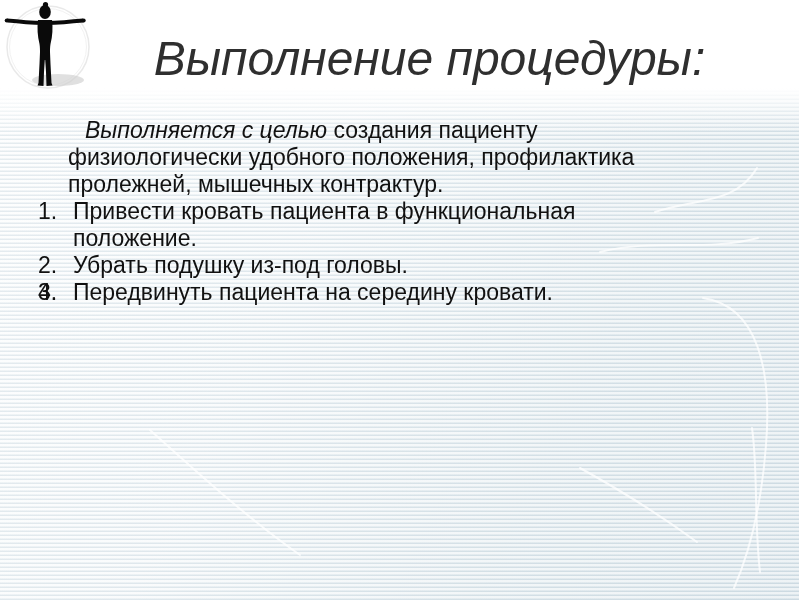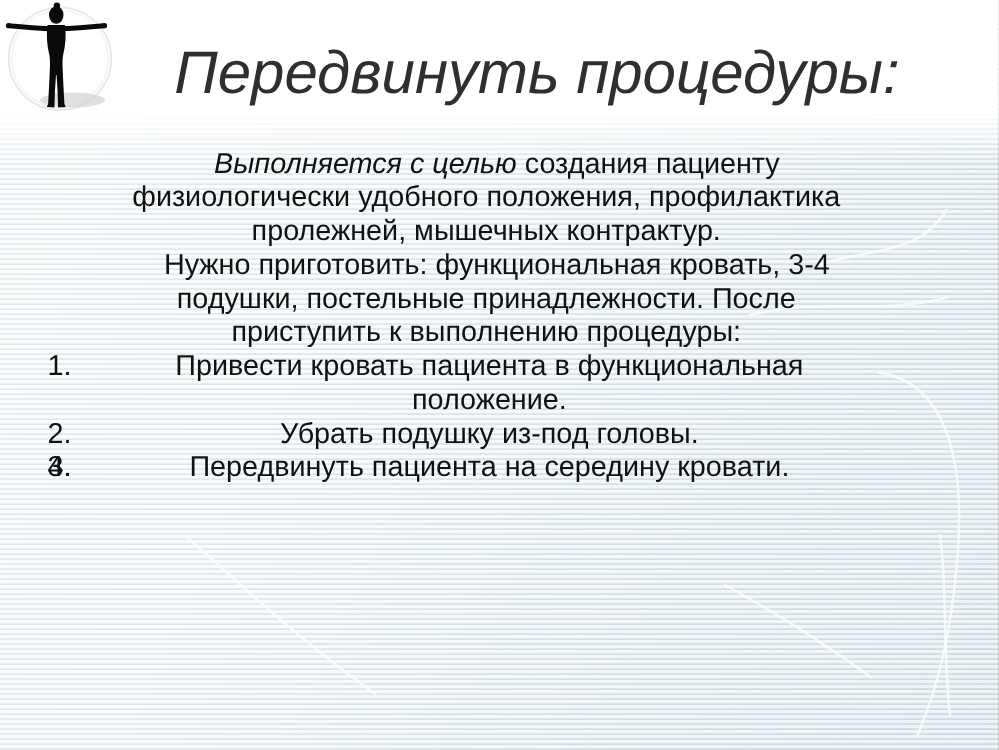--- a/index.html
+++ b/index.html
@@ -20,21 +20,21 @@
   .figure-icon{position:absolute;left:0;top:0;width:100px;height:100px;}
   .title{
     position:absolute;top:30px;left:98px;right:38px;margin:0;
     text-align:center;
     font-size:48px;line-height:58px;
     font-style:italic;font-weight:400;
     color:#2f2f2f;
   }
   .content{
     position:absolute;top:117px;left:38px;width:672px;
-    font-size:23px;line-height:27px;text-align:center;
+    font-size:23px;line-height:27px;
   }
   .para{margin:0 0 0 30px;text-indent:17px;white-space:pre-line;}
   .steps{list-style:none;margin:0;padding:0;}
   .steps li{position:relative;padding-left:35px;}
   .step-num{position:absolute;left:0;top:0;white-space:nowrap;}
   .step-text{white-space:pre-line;}
   .italic-lead{font-style:italic;}
 </style>
 </head>
 <body>
@@ -62,31 +62,28 @@
         <ellipse cx="45" cy="12" rx="5.8" ry="7"></ellipse>
         <path d="M7 18.5 C20 19.5 32 21 45 21 C58 21 70 19.5 83 18.5 L83.5 22.5 C70 23.5 58 25 45 25 C32 25 20 23.5 7.5 22.5 Z"></path>
         <circle cx="6.8" cy="20.5" r="2.1"></circle>
         <circle cx="83.6" cy="20.5" r="2.1"></circle>
         <path d="M38 20 C37 28 37.5 36 39.5 44 C40 47 40 50 40 52 L50 52 C50 50 50 47 50.5 44 C52.5 36 53 28 52 20 Z"></path>
         <path d="M40 52 L50 52 L50.5 64 L51.5 83 L52.5 85.5 L46.5 86 L46 72 L45.2 60 L44.8 60 L44 72 L43.5 86 L37.5 85.5 L38.5 83 L39.5 64 Z"></path>
       </g>
     </svg>
   </div>
 
-  <h1 class="title">Передвинуть процедуры:</h1>
+  <h1 class="title">Выполнение процедуры:</h1>
 
   <div class="content">
 
     <p class="para"><span class="italic-lead">Выполняется с целью</span><span> создания пациенту
 физиологически удобного положения, профилактика
 пролежней, мышечных контрактур.</span></p>
 
-    <p class="para">Нужно приготовить: функциональная кровать, 3-4
-подушки, постельные принадлежности. После
-приступить к выполнению процедуры:</p>
 
     <ol class="steps">
       <li><span class="step-num">1.</span><span class="step-text">Привести кровать пациента в функциональная
 положение.</span></li>
       <li><span class="step-num">2.</span><span class="step-text">Убрать подушку из-под головы.</span></li>
       <li><span class="step-num">3.</span></li>
       <li><span class="step-num">4.</span><span class="step-text">Передвинуть пациента на середину кровати.</span></li>
     </ol>
 
   </div>

